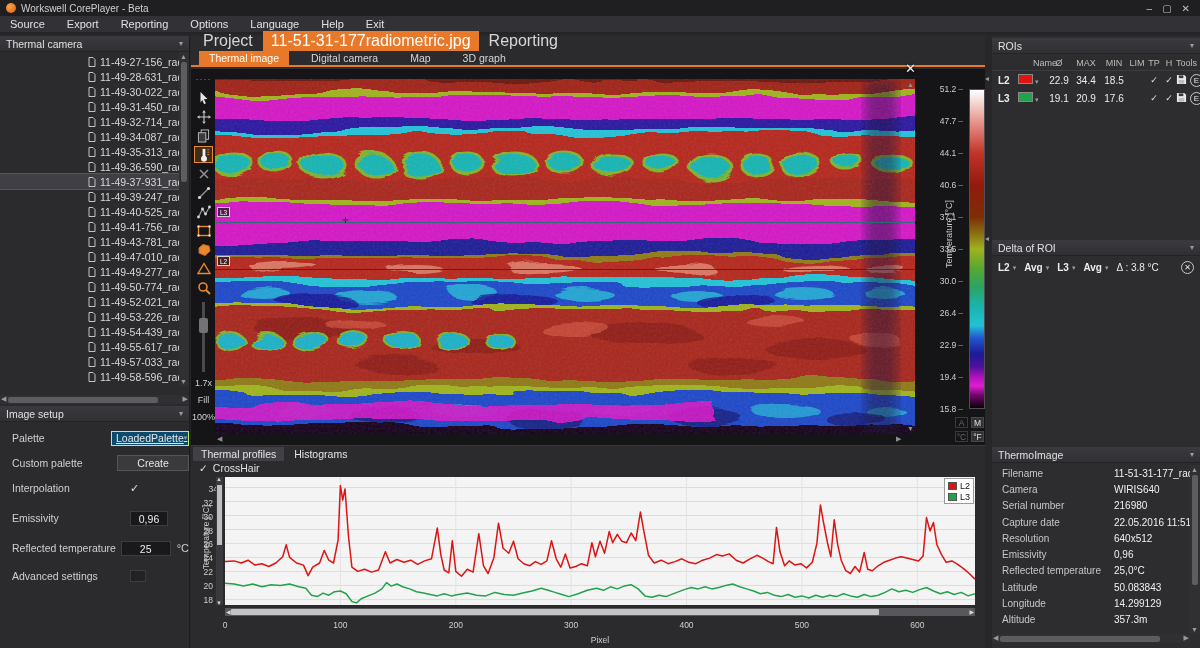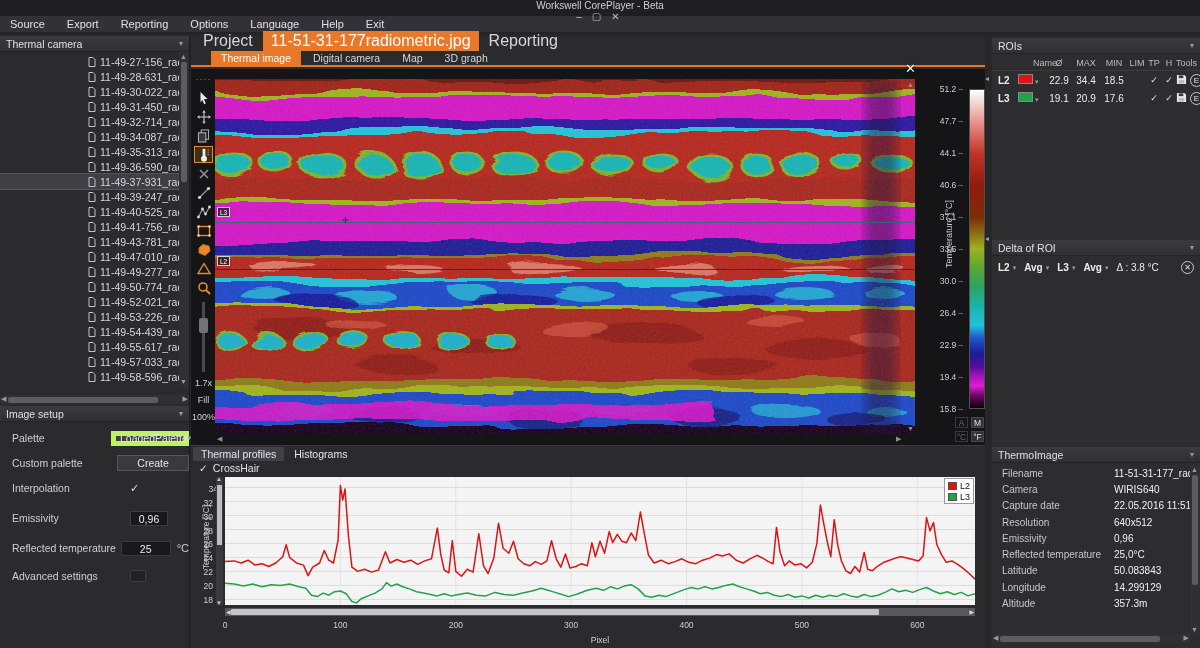--- a/index.html
+++ b/index.html
@@ -1,21 +1,21 @@
 <!DOCTYPE html>
 <html><head>
 <meta charset="utf-8">
 <style>
   * { margin:0; padding:0; box-sizing:border-box; }
   html,body { width:1200px; height:648px; overflow:hidden; background:#27272a;
     font-family:"Liberation Sans","DejaVu Sans",sans-serif; color:#d6d6d6; }
   .app { position:relative; width:1200px; height:648px; background:#27272a; font-size:11px; }
 
   
-  .titlebar { height:16px; background:#1f1f22; display:flex; align-items:center; padding:0 6px;flex-direction:column; }
+  .titlebar { height:16px; background:#1f1f22; display:flex; align-items:center; padding:0 6px; }
   .logo { width:10px; height:10px; border-radius:50%;
     background:radial-gradient(circle at 35% 35%, #f7a24b, #e8792a 60%, #b85a14); margin-right:5px; }
   .title-text { font-size:10px; color:#cfcfcf; flex:1; }
   .win-controls { display:flex; gap:10px; font-size:10px; color:#c0c0c0; padding-right:4px; }
   .win-controls span { cursor:default; }
   .menubar { height:18px; background:#313136; border-bottom:2px solid #242427;
     display:flex; align-items:center; gap:22px; padding-left:10px; }
   .menu-item { font-size:11px; color:#e2e2e2; }
 
   
@@ -45,33 +45,33 @@
   .hscroll .lt { position:absolute; left:1px; top:0; font-size:7px; color:#9a9a9e; }
   .hscroll .rt { position:absolute; right:1px; top:0; font-size:7px; color:#9a9a9e; }
   .hscroll .thumb { position:absolute; top:1.5px; height:6px; background:#5c5c61; border-radius:2px; }
 
   
   .setup-form { padding:8px 0 0 12px; position:relative; }
   .form-row { display:flex; align-items:center; margin-bottom:9px; height:16px; }
   .form-row .lbl { width:118px; color:#cfcfcf; font-size:10.5px; }
   .mini-input { width:38px; height:15px; background:#19191b; border:1px solid #3c3c40; color:#ececec;
     font-size:10.5px; text-align:center; line-height:14px; }
-  .select-like { width:78px; height:15px; background:#404040; border:5px solid #bef264; color:#e6e6e6;
-    font-size:10.5px; padding:0 4px; display:flex; justify-content:space-between; align-items:center; }
+  .select-like { width:78px; height:15px; background:#0c4a6e; border:1px solid #bef264; color:#e6e6e6;
+    font-size:10.5px; padding:0 4px; display:flex; justify-content:space-between; align-items:center;text-decoration:underline; }
   .btn { height:16px; background:#3a3a3e; border:1px solid #55555a; color:#e6e6e6; font-size:10.5px;
     display:inline-flex; align-items:center; justify-content:center; padding:0 10px; }
   .chk { color:#e0e0e0; font-size:11px; }
   .unit { margin-left:6px; color:#cfcfcf; }
   .tiny-box { width:16px; height:12px; background:#222225; border:1px solid #3c3c40; }
 
   
   .tabrow { height:15px; display:flex; align-items:flex-end; gap:2px; padding:2px 0 0 4px; }
   .tab { padding:1px 8px; font-size:16px; color:#d6d6d6; }
   .tab.active-doc { background:#e8792a; color:#fff; }
-  .subtabrow { height:16px; display:flex; align-items:flex-end; gap:2px; padding-left:20px;
+  .subtabrow { height:16px; display:flex; align-items:flex-end; gap:12px; padding-left:8px;
     border-bottom:2px solid #e8792a;text-align:right; }
   .subtab { padding:1px 10px; font-size:10.5px; color:#d6d6d6; }
   .subtab.active { background:#e8792a; color:#fff; }
 
   
   .viewer { position:absolute; left:0; right:0; top:33px; height:376px; background:#151517; }
   .toolcol { position:absolute; left:0; top:0; bottom:0; width:25px; display:flex; flex-direction:column;
     align-items:center; padding-top:1px; }
   .tool { width:19px; height:17px; display:flex; align-items:center; justify-content:center; margin-bottom:2px; }
   .tool.active { border:1px solid #e8892f; background:#3d2d1b; }
@@ -841,20 +841,24 @@
         <div class="ti-rows" id="ti-rows">
             <div class="ti-row">
      <span class="k">Filename</span>
      <span class="v">11-51-31-177_radiometric.jpg</span>
             </div>
             <div class="ti-row">
      <span class="k">Camera</span>
      <span class="v">WIRIS640</span>
             </div>
             <div class="ti-row">
+     <span class="k">Serial number</span>
+     <span class="v">216980</span>
+            </div>
+            <div class="ti-row">
      <span class="k">Capture date</span>
      <span class="v">22.05.2016 11:51</span>
             </div>
             <div class="ti-row">
      <span class="k">Resolution</span>
      <span class="v">640x512</span>
             </div>
             <div class="ti-row">
      <span class="k">Emissivity</span>
      <span class="v">0,96</span>

